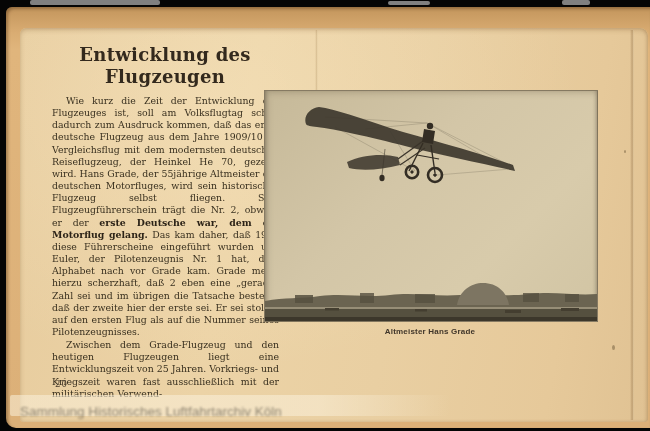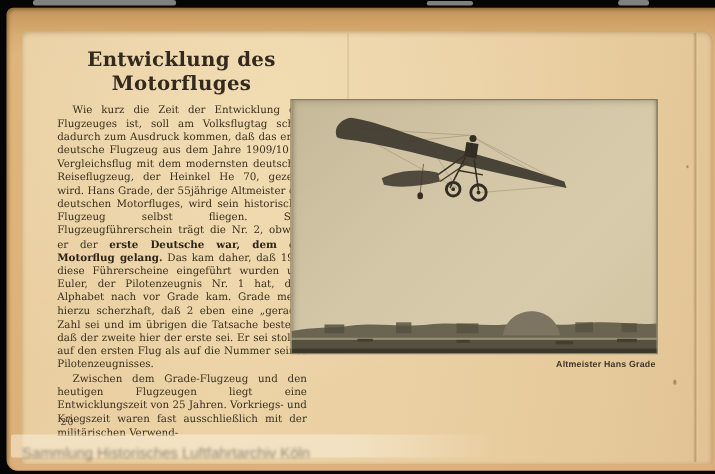--- a/index.html
+++ b/index.html
@@ -60,21 +60,21 @@
   .photo{
     position:absolute;left:264px;top:90px;width:332px;height:230px;
     background:linear-gradient(135deg,#c6b999 0%,#d3c6a7 40%,#d8cbab 70%,#d1c4a3 100%);
     border:1px solid rgba(70,58,42,.55);
     box-shadow:inset 0 -3px 4px rgba(45,38,26,.45), inset 2px 2px 6px rgba(90,80,60,.25);
   }
   .photo svg{position:absolute;inset:0;}
 
   .caption{
     position:absolute;left:264px;top:326px;width:332px;
-    text-align:right;color:#40362a;
+    text-align:center;color:#40362a;
     font-family:"Liberation Sans", sans-serif;
     font-weight:700;font-size:8px;line-height:11px;letter-spacing:.2px;
   }
 
   .watermark-band{
     position:absolute;left:10px;top:395px;width:440px;height:21px;
     background:linear-gradient(to right, rgba(250,240,218,.55) 70%, rgba(250,240,218,0));
     border-radius:2px;
   }
   .watermark-ghost{
@@ -102,21 +102,21 @@
 
   <div class="page-under"></div>
   <div class="page-main"></div>
   <div class="crease-right"></div>
   <div class="crease-top"></div>
   <div class="speck" style="left:612px;top:345px;width:3px;height:5px;"></div>
   <div class="speck" style="left:624px;top:150px;width:2px;height:3px;"></div>
 
   <div class="title-block">
     <div>Entwicklung des</div>
-    <div>Motorfluges</div>
+    <div>Flugzeugen</div>
   </div>
 
   <div class="body-col">
     <p><span>Wie kurz die Zeit der Entwicklung des Flugzeuges ist, soll am Volksflugtag schon dadurch zum Ausdruck kommen, daß das erste deutsche Flugzeug aus dem Jahre 1909/10 im Vergleichsflug mit dem modernsten deutschen Reiseflugzeug, der Heinkel He 70, gezeigt wird. Hans Grade, der 55jährige Altmeister des deutschen Motorfluges, wird sein historisches Flugzeug selbst fliegen. Sein Flugzeugführerschein trägt die Nr. 2, obwohl er der </span><b>erste Deutsche war, dem ein Motorflug gelang.</b><span> Das kam daher, daß 1910 diese Führerscheine eingeführt wurden und Euler, der Pilotenzeugnis Nr. 1 hat, dem Alphabet nach vor Grade kam. Grade meint hierzu scherzhaft, daß 2 eben eine „gerade“ Zahl sei und im übrigen die Tatsache bestehe, daß der zweite hier der erste sei. Er sei stolzer auf den ersten Flug als auf die Nummer seines Pilotenzeugnisses.</span></p>
     <p>Zwischen dem Grade-Flugzeug und den heutigen Flugzeugen liegt eine Entwicklungszeit von 25 Jahren. Vorkriegs- und Kriegszeit waren fast ausschließlich mit der militärischen Verwend-</p>
   </div>
 
   <div class="page-number">20</div>
 
   <div class="photo">

